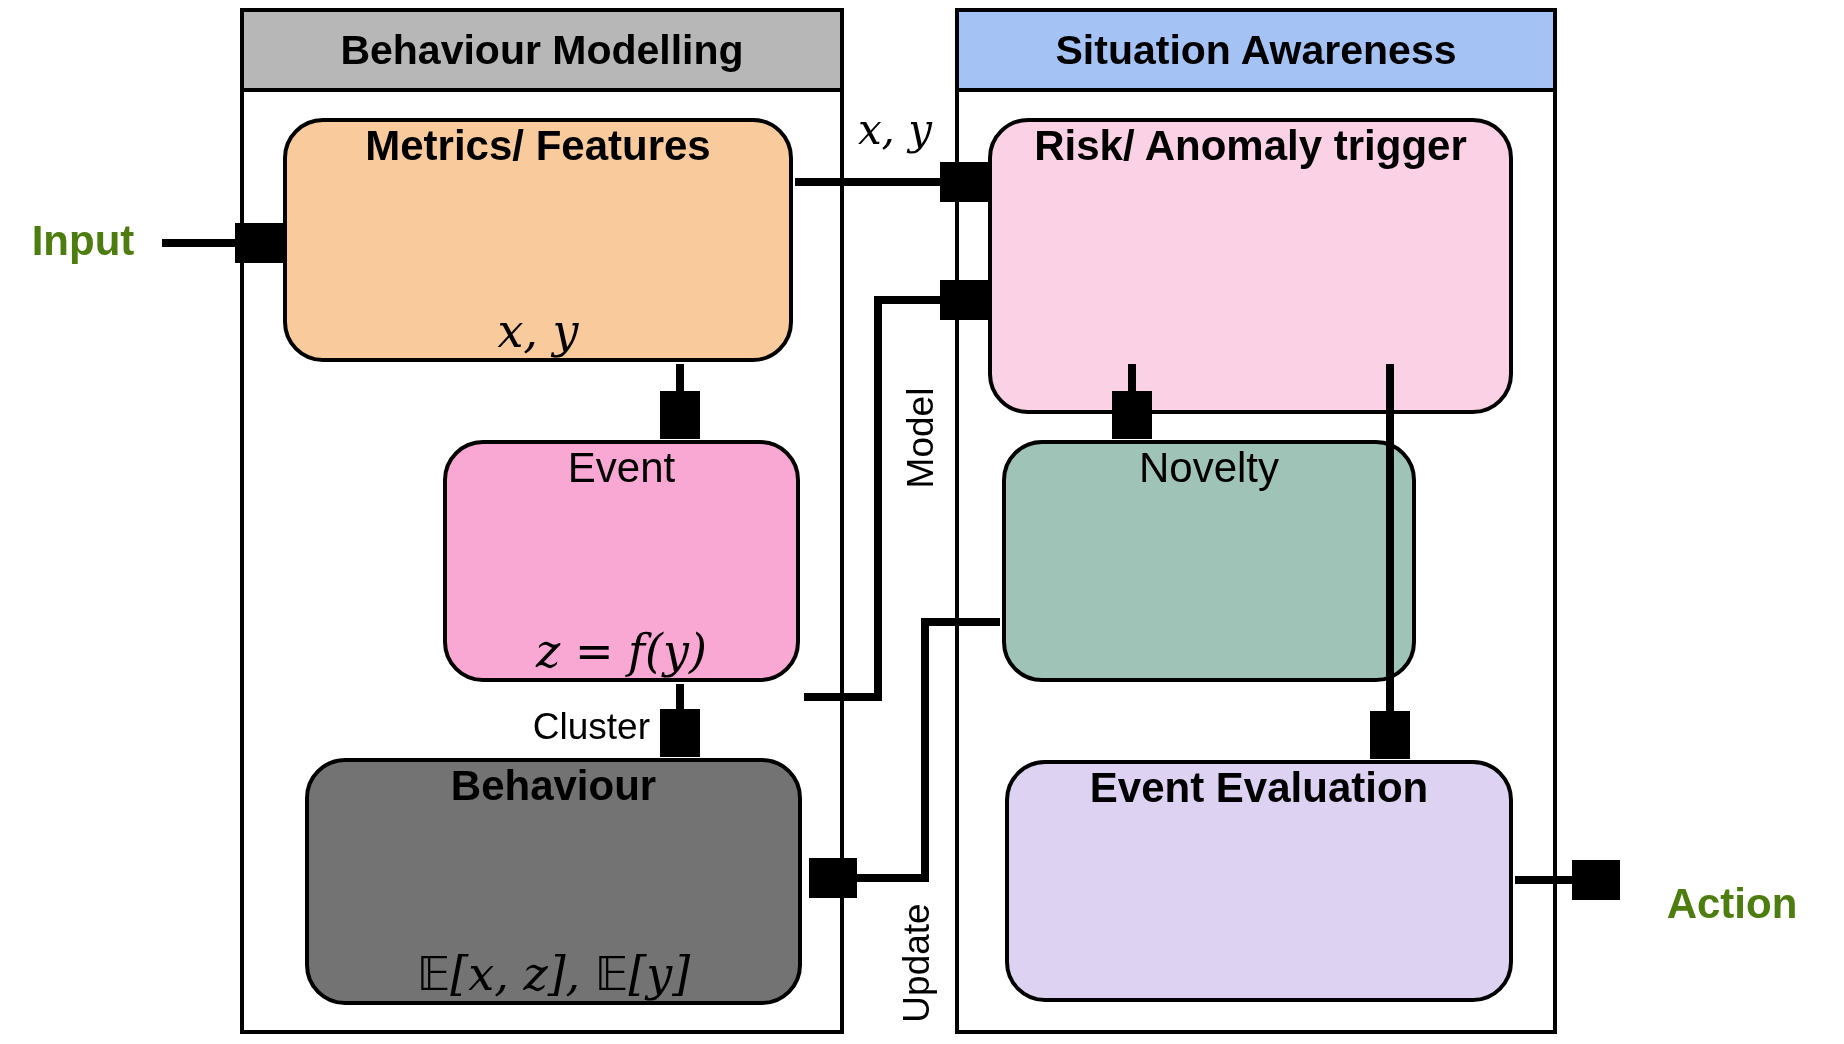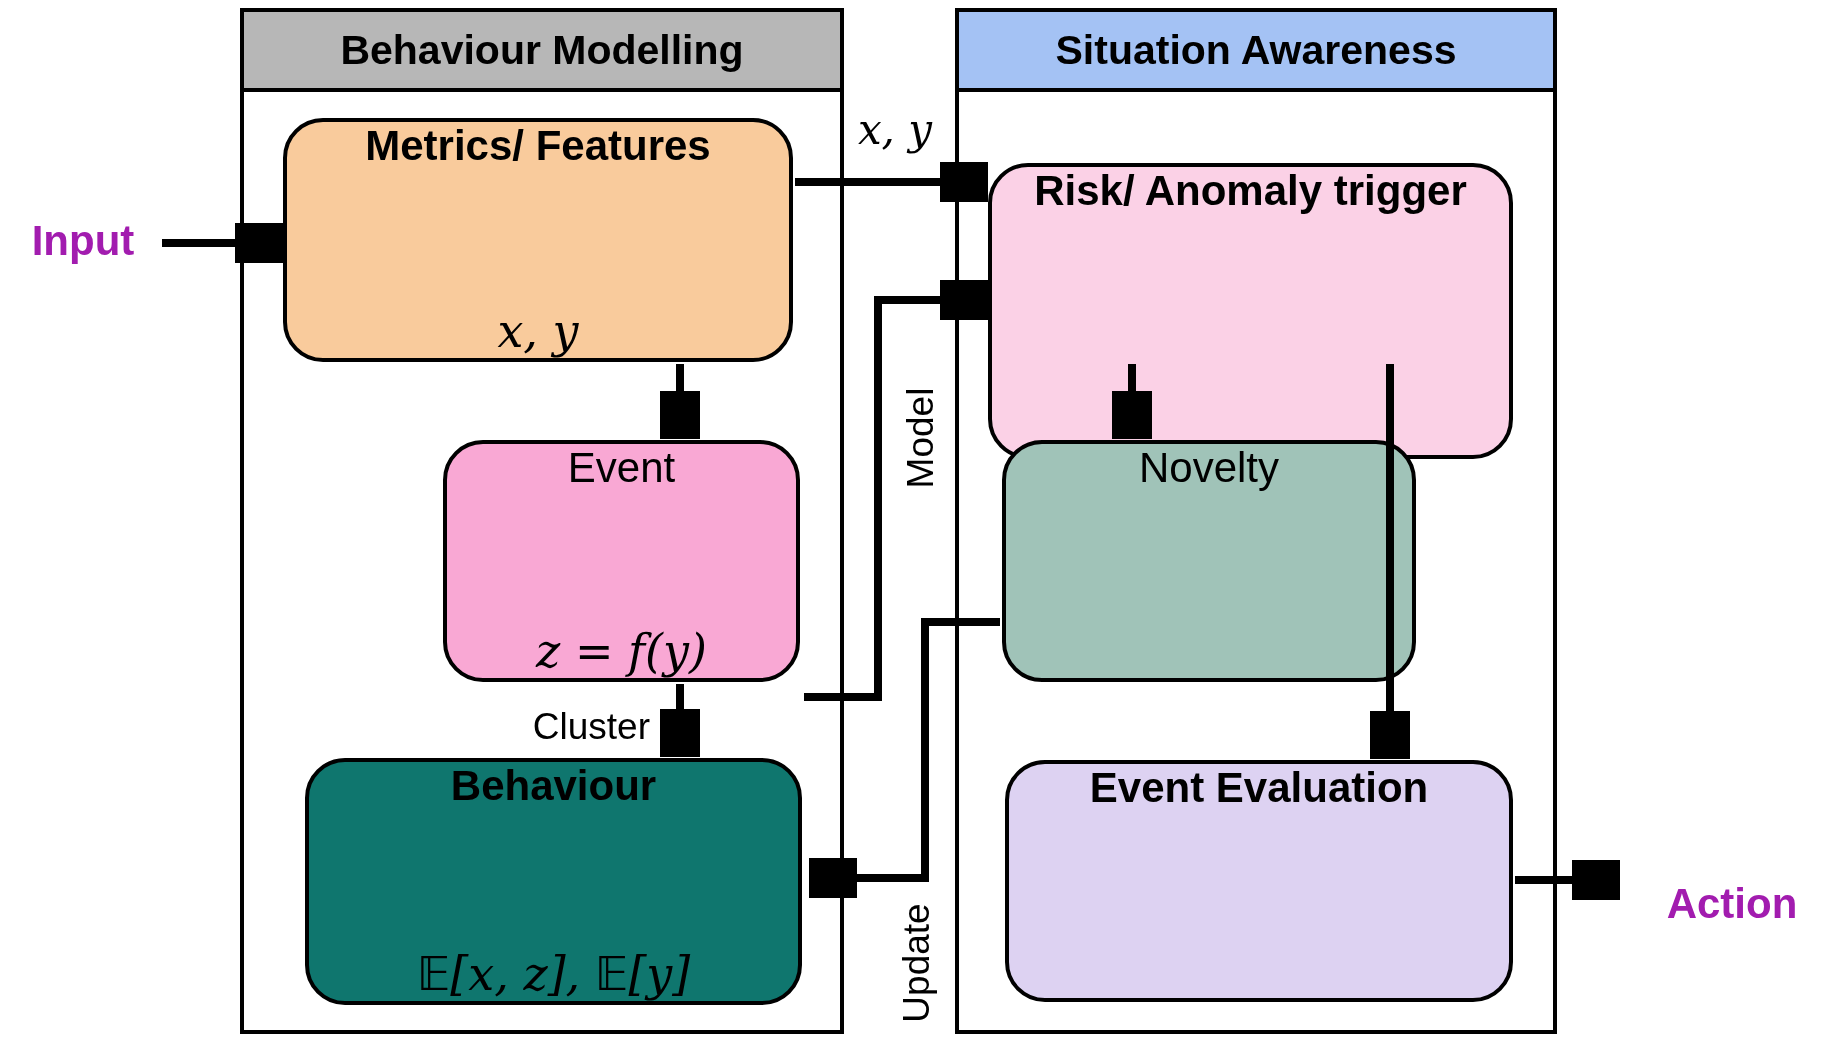--- a/index.html
+++ b/index.html
@@ -31,27 +31,27 @@
   }
   .node .title   { font-size:42px; line-height:1.15; }
   .node .title.bold { font-weight:bold; }
   .formula {
     font-family:"DejaVu Serif","DejaVu Sans",serif; font-style:italic;
     font-size:46px; line-height:1.15;
   }
   #node-metrics   { left:283px;  top:118px; width:510px; height:244px; }
   #node-event     { left:443px;  top:440px; width:357px; height:242px; }
   #node-behaviour { left:305px;  top:758px; width:497px; height:247px; }
-  #node-trigger   { left:988px;  top:118px; width:525px; height:296px;margin-top:45px; }
+  #node-trigger   { left:988px;  top:118px; width:525px; height:296px; }
   #node-novelty   { left:1002px; top:440px; width:414px; height:242px; }
   #node-riskeval  { left:1005px; top:760px; width:508px; height:242px; }
 
   .io-label {
     position:absolute; display:flex; align-items:center; justify-content:center;
-    font-size:42px; font-weight:bold; color:#a21caf; z-index:4;
+    font-size:42px; font-weight:bold; color:#4d7c0f; z-index:4;
   }
   #label-input  { left:8px;    top:214px; width:150px; height:54px; }
   #label-action { left:1642px; top:853px; width:180px; height:54px;margin-top:24px; }
 
   .edge-label {
     position:absolute; color:#000; z-index:4;
     display:flex; align-items:center; justify-content:center;
   }
   #label-xy { left:830px; top:101px; width:130px; height:56px;
     font-family:"DejaVu Serif","DejaVu Sans",serif; font-style:italic; font-size:42px; }
@@ -83,21 +83,21 @@
   <div class="node" id="node-metrics" style="background: rgb(249, 203, 156);">
     <div class="title bold">Metrics/ Features</div>
     <div class="formula">x, y</div>
   </div>
 
   <div class="node" id="node-event" style="background: #f9a8d4;">
     <div class="title">Event</div>
     <div class="formula">z = f(y)</div>
   </div>
 
-  <div class="node" id="node-behaviour" style="background: #0f766e;">
+  <div class="node" id="node-behaviour" style="background: #737373;">
     <div class="title bold">Behaviour</div>
     <div class="formula">𝔼[x, z], 𝔼[y]</div>
   </div>
 
   <div class="node" id="node-trigger" style="background: rgb(251, 209, 230);">
     <div class="title bold">Risk/ Anomaly trigger</div>
   </div>
 
   <div class="node" id="node-novelty" style="background: rgb(160, 195, 184);">
     <div class="title">Novelty</div>

